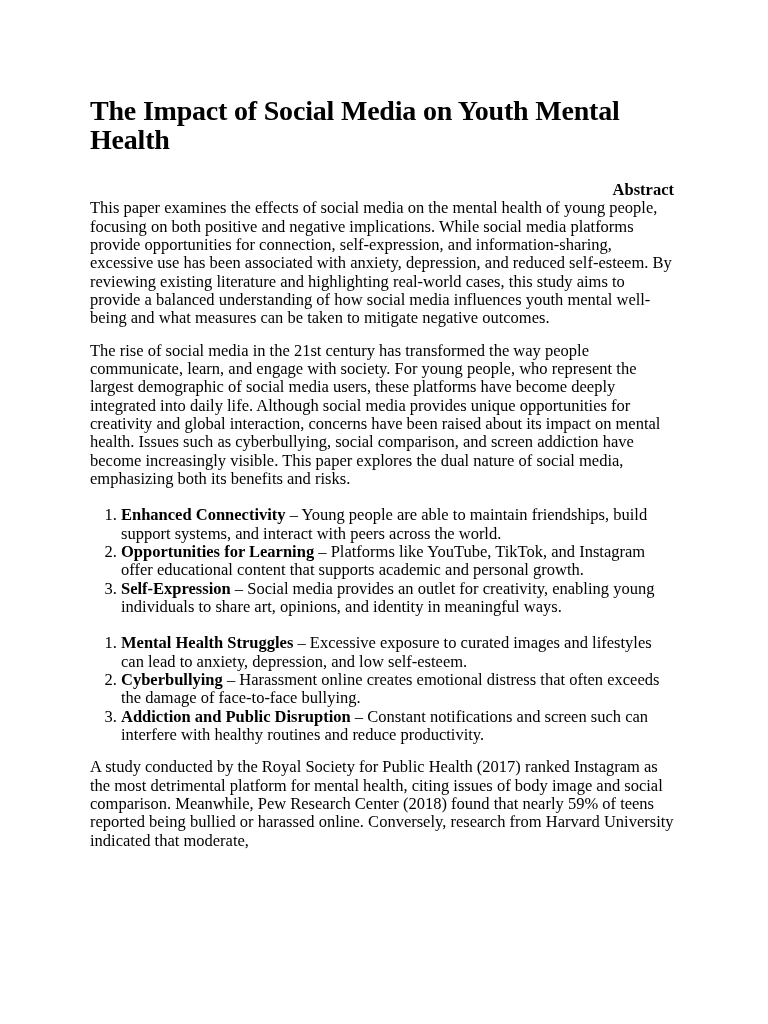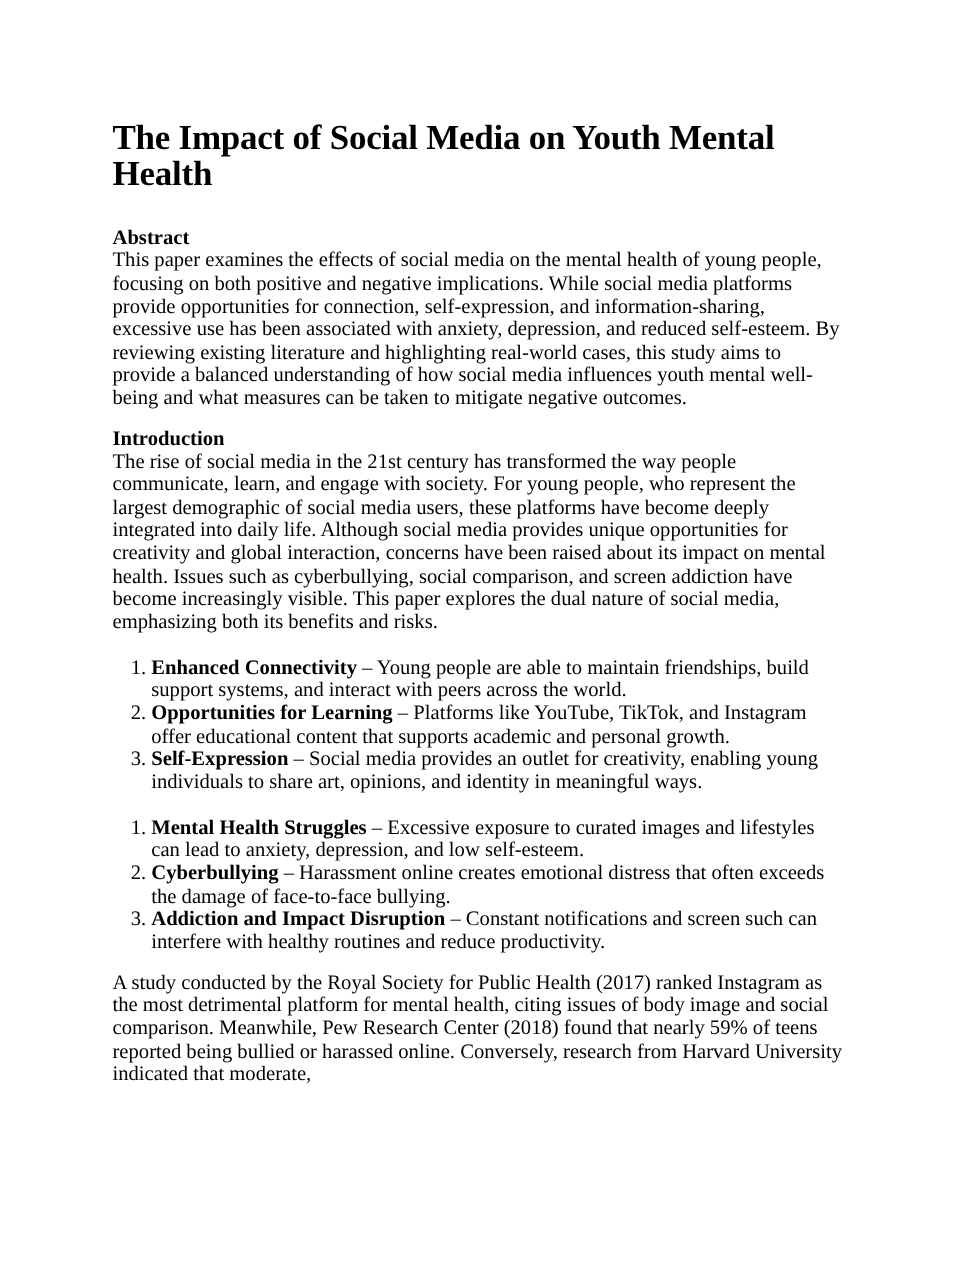--- a/index.html
+++ b/index.html
@@ -23,20 +23,21 @@
     font-weight: 700;
     margin: 0 -20px 27px 0;
     letter-spacing: -0.2px;
   }
   .doc-section { margin: 0 0 14px 0; }
   .doc-section h2 {
     font-size: 16.5px;
     line-height: 18.33px;
     font-weight: 700;
     margin: 0;
+    text-align: right;
   }
   .doc-section p { margin: 0; }
   .doc-section ol {
     margin: 18px 0 0 0;
     padding: 0 0 0 31px;
     font-family: Liberation Serif, serif;
   }
   .doc-section li { margin: 0; }
   .term { font-weight: 700; }
 </style>
@@ -46,37 +47,36 @@
 <div class="page">
 
   <h1 class="doc-title">The Impact of Social Media on Youth Mental Health</h1>
 
   <section class="doc-section">
     <h2>Abstract</h2>
     <p>This paper examines the effects of social media on the mental health of young people, focusing on both positive and negative implications. While social media platforms provide opportunities for connection, self-expression, and information-sharing, excessive use has been associated with anxiety, depression, and reduced self-esteem. By reviewing existing literature and highlighting real-world cases, this study aims to provide a balanced understanding of how social media influences youth mental well-being and what measures can be taken to mitigate negative outcomes.</p>
   </section>
 
   <section class="doc-section">
-    <h2>Introduction</h2>
     <p>The rise of social media in the 21st century has transformed the way people communicate, learn, and engage with society. For young people, who represent the largest demographic of social media users, these platforms have become deeply integrated into daily life. Although social media provides unique opportunities for creativity and global interaction, concerns have been raised about its impact on mental health. Issues such as cyberbullying, social comparison, and screen addiction have become increasingly visible. This paper explores the dual nature of social media, emphasizing both its benefits and risks.</p>
   </section>
 
   <section class="doc-section">
     <ol>
       <li><span class="term">Enhanced Connectivity</span><span> – </span><span>Young people are able to maintain friendships, build support systems, and interact with peers across the world.</span></li>
       <li><span class="term">Opportunities for Learning</span><span> – </span><span>Platforms like YouTube, TikTok, and Instagram offer educational content that supports academic and personal growth.</span></li>
       <li><span class="term">Self-Expression</span><span> – </span><span>Social media provides an outlet for creativity, enabling young individuals to share art, opinions, and identity in meaningful ways.</span></li>
     </ol>
   </section>
 
   <section class="doc-section">
     <ol>
       <li><span class="term">Mental Health Struggles</span><span> – </span><span>Excessive exposure to curated images and lifestyles can lead to anxiety, depression, and low self-esteem.</span></li>
       <li><span class="term">Cyberbullying</span><span> – </span><span>Harassment online creates emotional distress that often exceeds the damage of face-to-face bullying.</span></li>
-      <li><span class="term">Addiction and Impact Disruption</span><span> – </span><span>Constant notifications and screen such can interfere with healthy routines and reduce productivity.</span></li>
+      <li><span class="term">Addiction and Public Disruption</span><span> – </span><span>Constant notifications and screen such can interfere with healthy routines and reduce productivity.</span></li>
     </ol>
   </section>
 
   <section class="doc-section">
     <p>A study conducted by the Royal Society for Public Health (2017) ranked Instagram as the most detrimental platform for mental health, citing issues of body image and social comparison. Meanwhile, Pew Research Center (2018) found that nearly 59% of teens reported being bullied or harassed online. Conversely, research from Harvard University indicated that moderate,</p>
   </section>
 
 </div>
 
 </body></html>

